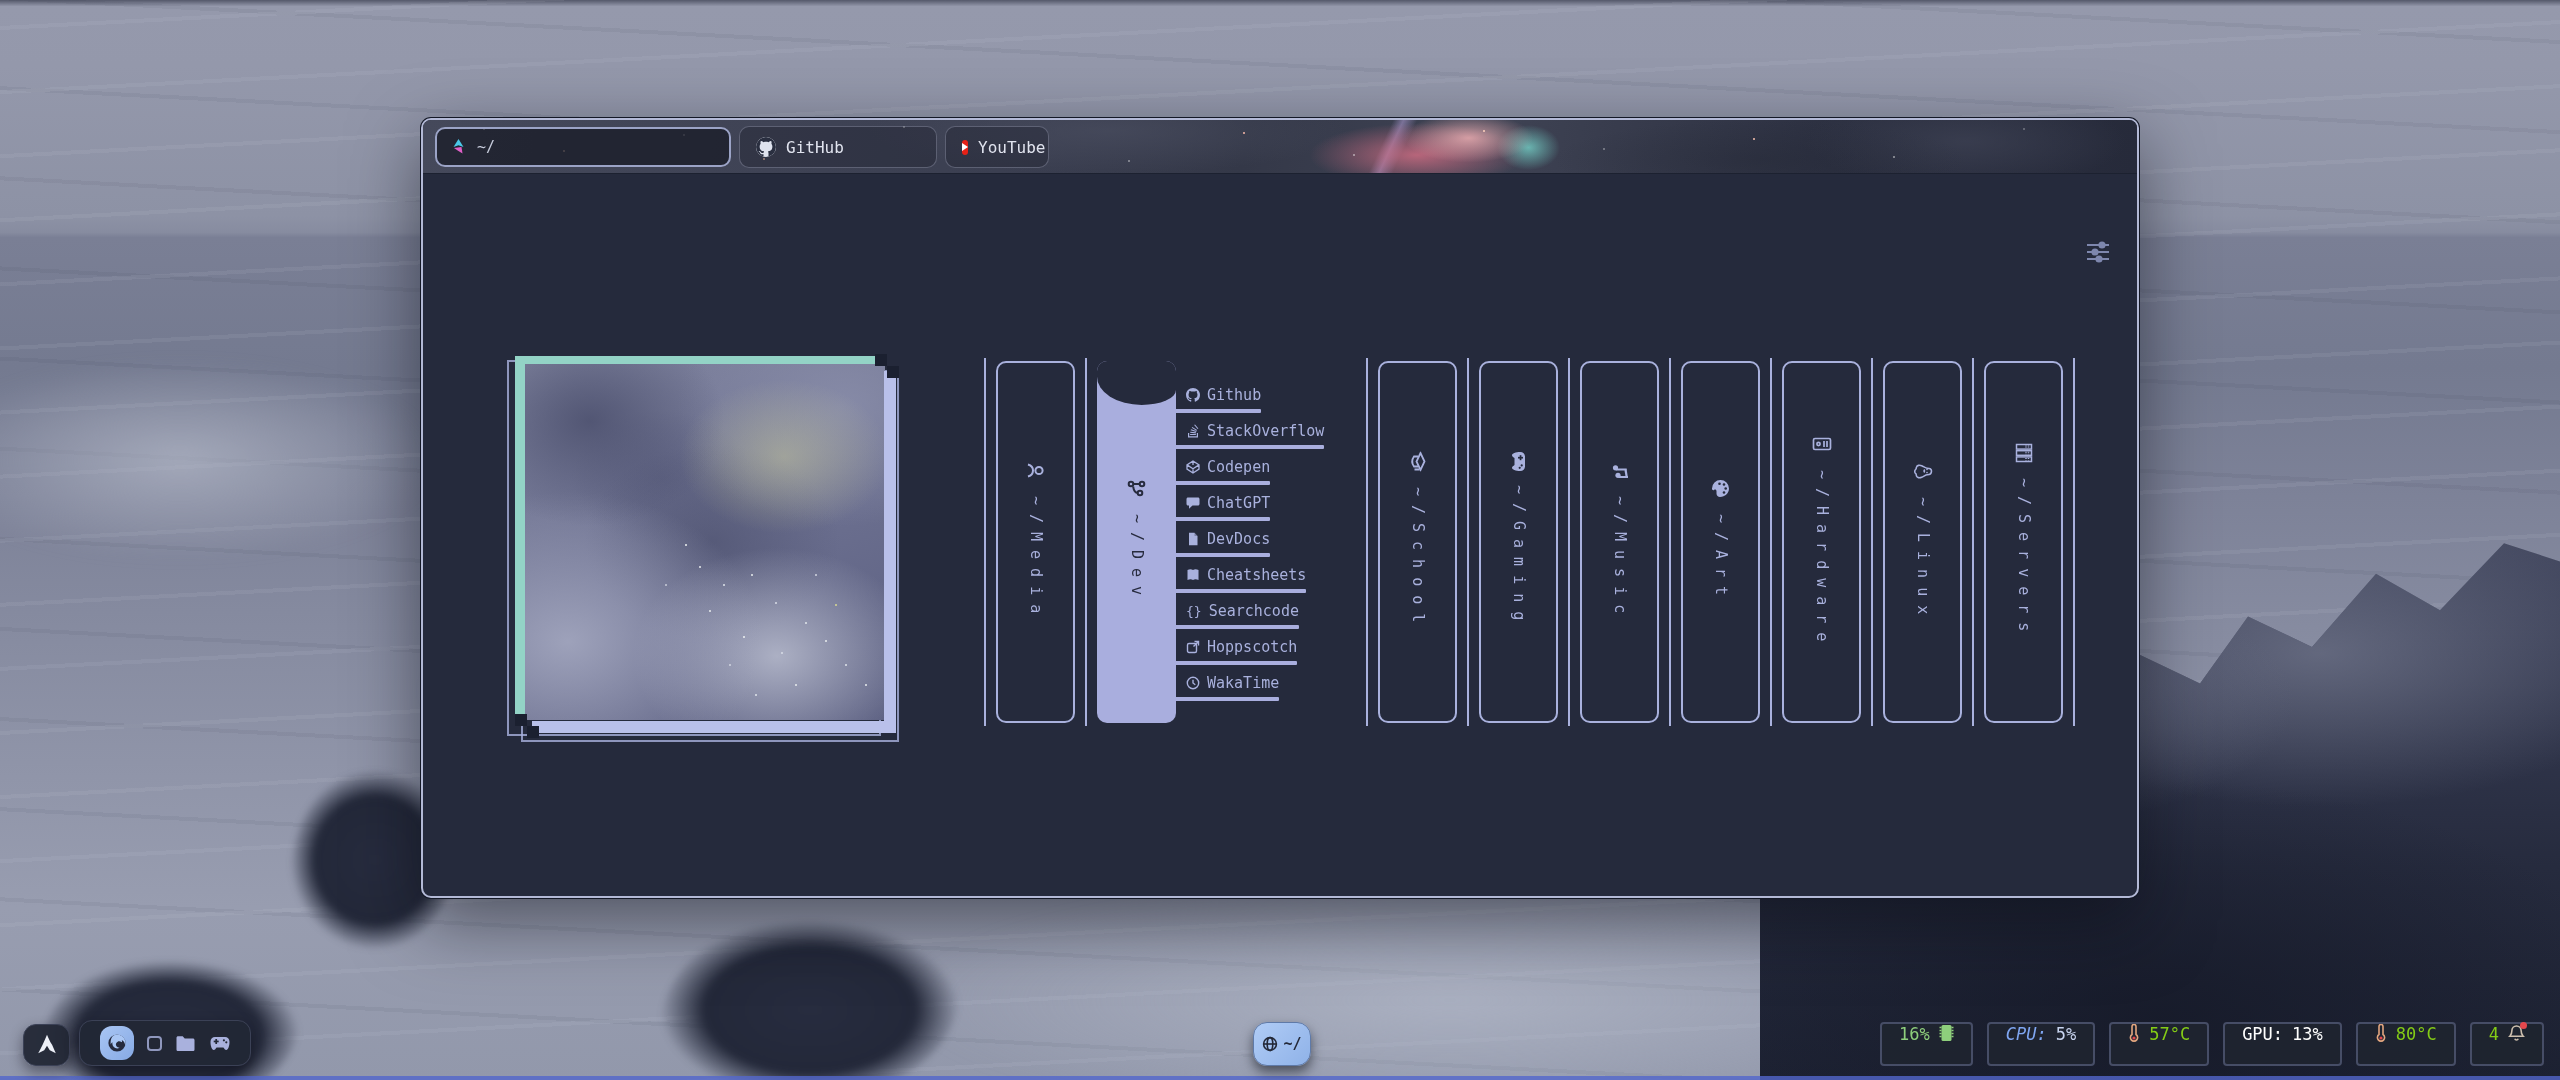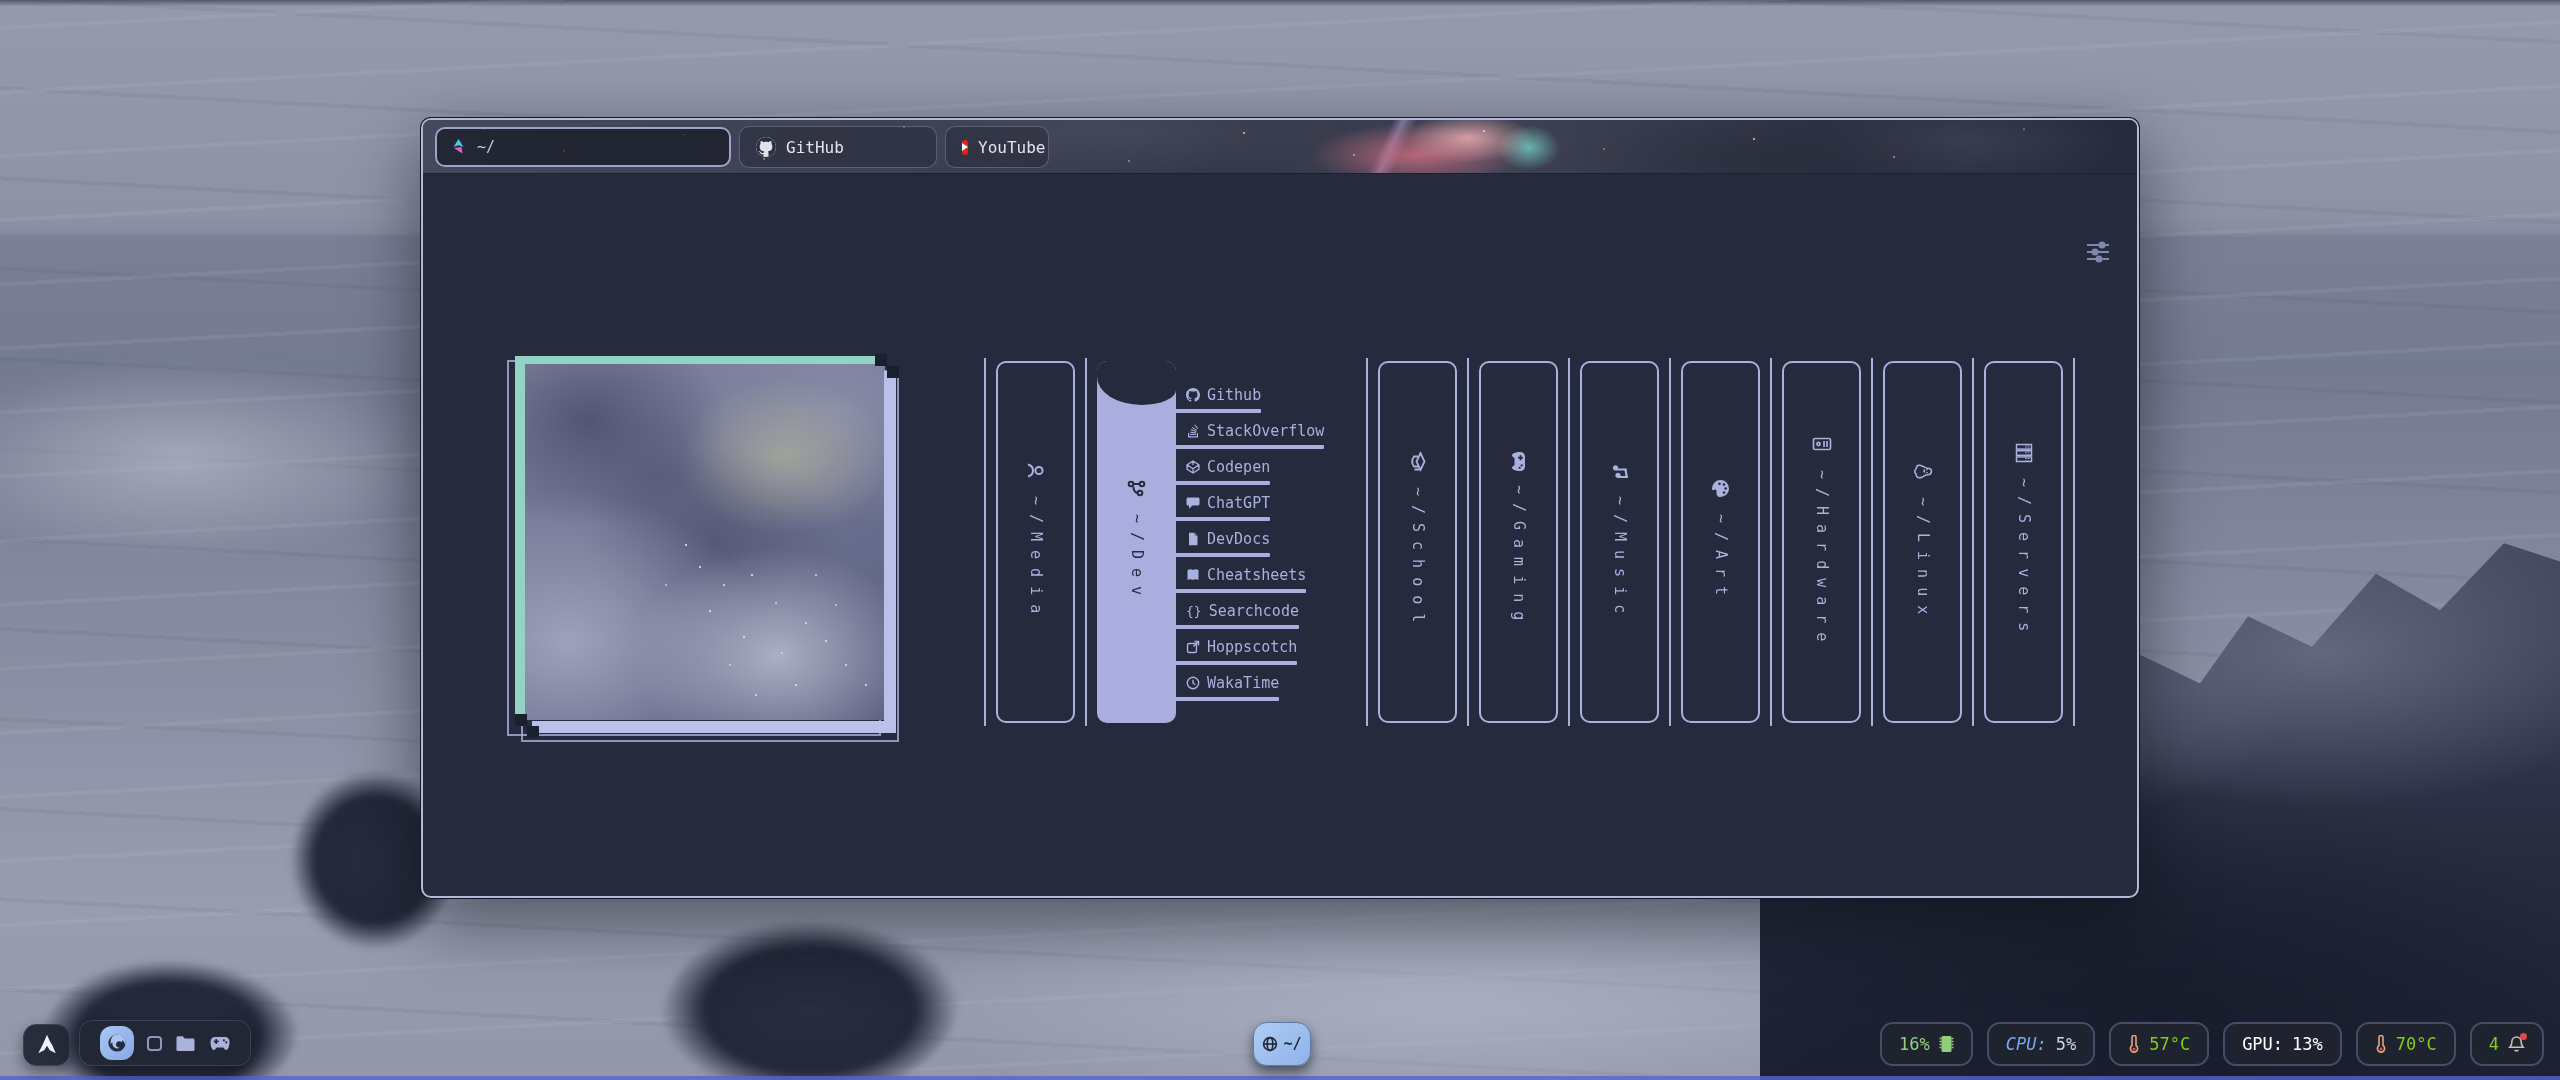--- a/index.html
+++ b/index.html
@@ -143,22 +143,22 @@
   .dock { left:79px; width:172px; height:46px; gap:13px; padding:0 10px; }
   .ff-pill { width:34px; height:34px; border-radius:12px;
     background:linear-gradient(135deg,#a9c6f4,#86a9e4); display:flex; align-items:center; justify-content:center; }
   .sq-icon { width:15px; height:15px; border:2px solid #8f97bd; border-radius:4px; }
   .active-task { left:1253px; width:58px; height:44px; border-radius:14px;
     background:linear-gradient(135deg,#b0ccf6,#8fb2e8); border:1px solid #5f7aa8;
     color:#232837; gap:5px; font-weight:bold; font-size:15px;
     box-shadow:0 6px 12px rgba(10,12,20,.55); display:flex; align-items:center; justify-content:center; }
 
   .statusbar { position:absolute; right:16px; bottom:14px; display:flex; gap:14px; }
-  .pill { height:44px; background:#1f242fe8; border:2px solid #464d66; border-radius:13px;
-    display:flex; align-items:center; gap:9px; padding:13px 17px; font-size:17px; white-space:nowrap; }
+  .pill { height:44px; background:#1f242fe8; border:2px solid #464d66; border-radius:4px;
+    display:flex; align-items:flex-start; gap:9px; padding:0 17px; font-size:17px; white-space:nowrap; }
   .c-green { color:#8ecf7c; } .c-blue { color:#7fa6f2;font-style:italic; } .c-lblue { color:#c7d3ee; }
   .c-teal { color:#ffffff; } .c-orange { color:#84cc16; }
   .bell-wrap { position:relative; display:flex; }
   .bell-dot { position:absolute; right:-2px; top:-2px; width:7px; height:7px; border-radius:50%;
     background:#e5484d; }
 </style>
 </head>
 <body>
 
 <div class="screen">
@@ -504,21 +504,21 @@
     </div>
     <div class="pill">
       <span class="c-teal">GPU:</span>
       <span class="c-teal">13%</span>
     </div>
     <div class="pill">
       <svg width="12" height="19" viewBox="0 0 12 19" fill="none" stroke="#e3a67f" stroke-width="1.6">
         <path d="M4 2.5a2 2 0 0 1 4 0v8a3.6 3.6 0 1 1-4 0z"></path>
           <circle cx="6" cy="14" r="1.6" fill="#e5484d" stroke="none"></circle>
       </svg>
-      <span class="c-orange">70°C</span>
+      <span class="c-orange">80°C</span>
     </div>
     <div class="pill">
       <span class="c-orange">4</span>
       <span class="bell-wrap">
         <svg width="17" height="18" viewBox="0 0 17 18" fill="none" stroke="#cdbfae" stroke-width="1.6">
           <path d="M8.5 2a4.6 4.6 0 0 1 4.6 4.6c0 3.6 1.4 4.8 2.1 5.6H1.8c.7-.8 2.1-2 2.1-5.6A4.6 4.6 0 0 1 8.5 2z"></path>
           <path d="M6.8 14.8a1.8 1.8 0 0 0 3.4 0"></path>
         </svg>
         <span class="bell-dot"></span>
       </span>

